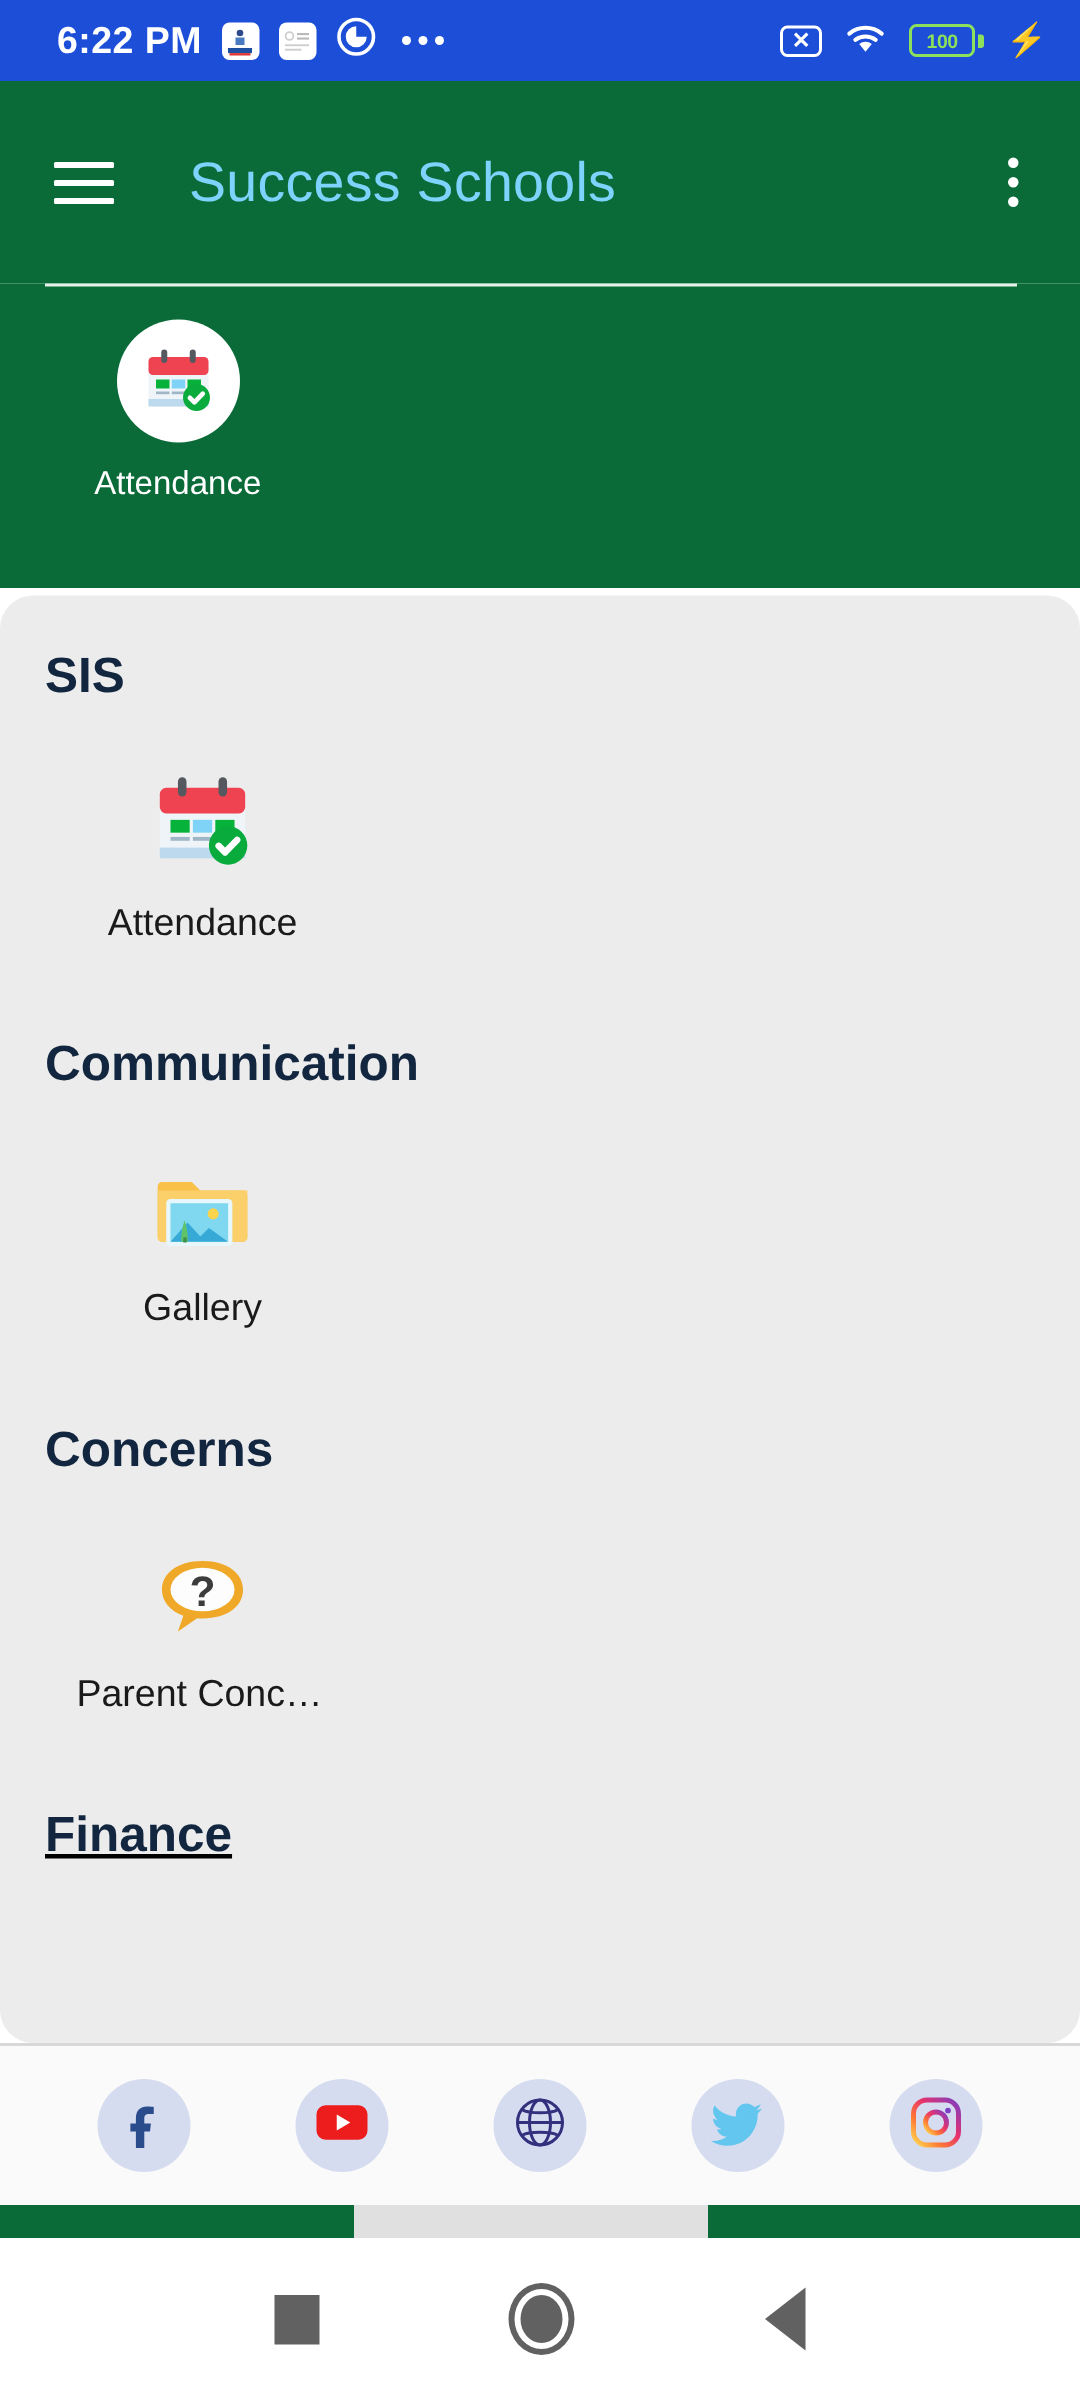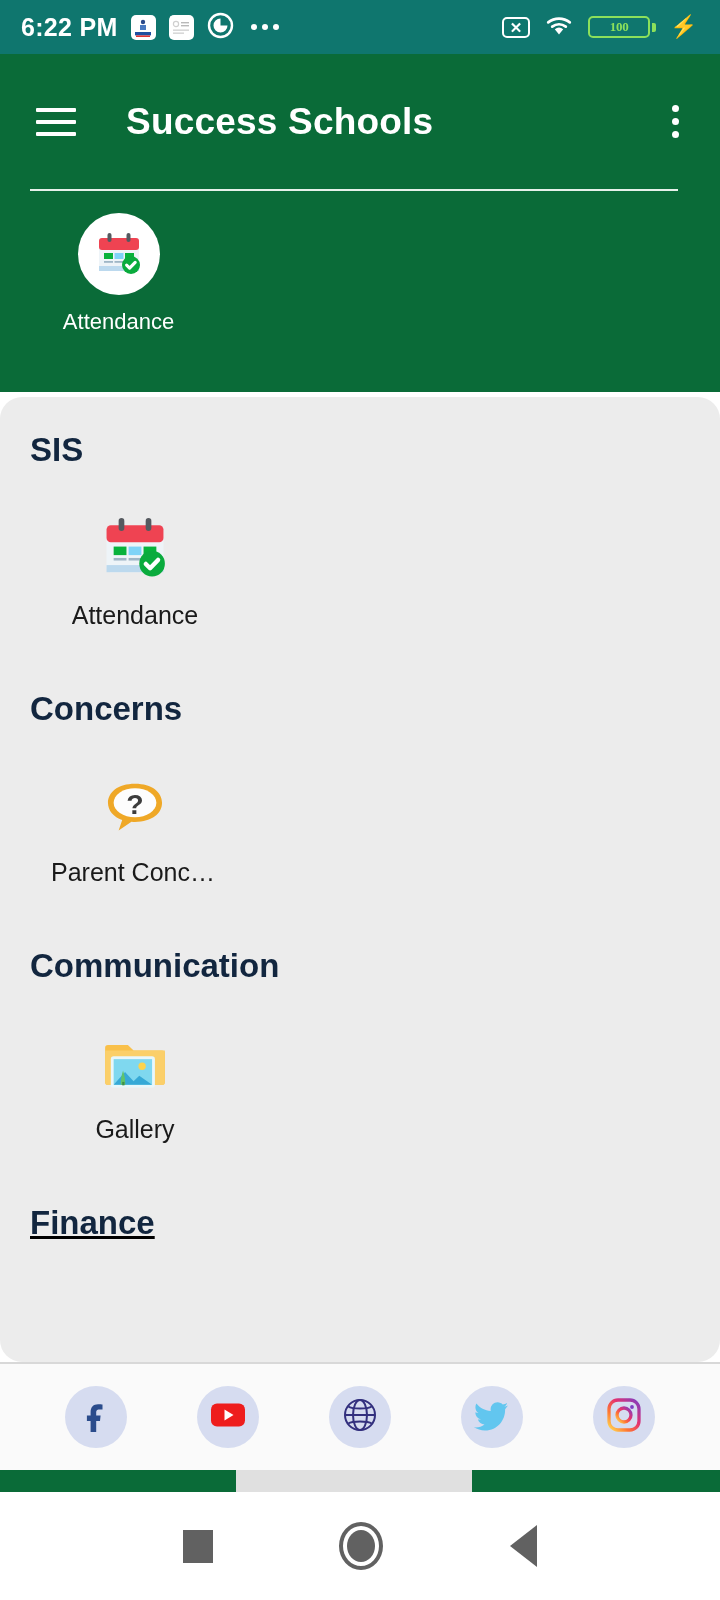--- a/index.html
+++ b/index.html
@@ -6,50 +6,50 @@
   html,body { width:720px; height:1600px; }
   body {
     font-family:"Liberation Sans", sans-serif;
     background:#ffffff;
     overflow:hidden;
     position:relative;
   }
 
   
   .status-bar{
-    height:54px; background:#0f766e;
+    height:54px; background:#1d4ed8;
     display:flex; align-items:center; justify-content:space-between;
-    padding:0 22px 0 21px;
+    padding:0 22px 0 38px;
   }
   .status-left{ display:flex; align-items:center; gap:13px; }
   .status-time{ color:#fff; font-size:25px; font-weight:bold; letter-spacing:.3px; }
   .notif-ico{ width:25px; height:25px; border-radius:5px; background:#fff;
               display:flex; align-items:center; justify-content:center;
               overflow:hidden; position:relative; }
   .notif-dots{ display:flex; gap:5px; align-items:center; margin-left:4px; }
   .notif-dots i{ width:6px; height:6px; border-radius:50%; background:#fff; display:block; }
   .status-right{ display:flex; align-items:center; gap:13px; }
   .sim-x{ width:28px; height:21px; border:2.4px solid #fff; border-radius:5px;
           display:flex; align-items:center; justify-content:center;
           color:#fff; font-size:15px; font-weight:bold; line-height:1; }
   .batt{ display:flex; align-items:center; }
-  .batt-body{ width:62px; height:22px; border:2.4px solid #8CE05B; border-radius:5px;
-              display:flex; align-items:center; justify-content:center;font-family:Liberation Serif, serif; }
+  .batt-body{ width:44px; height:22px; border:2.4px solid #8CE05B; border-radius:5px;
+              display:flex; align-items:center; justify-content:center; }
   .batt-body span{ color:#8CE05B; font-size:13px; font-weight:bold; letter-spacing:-.3px; }
   .batt-tip{ width:4px; height:9px; background:#8CE05B; border-radius:0 2px 2px 0; margin-left:1.5px; }
   .bolt{ color:#fff; font-size:22px; line-height:1; margin-left:2px; }
 
   
   .app-bar{
     background:#0A6B38; height:135px;
     display:flex; align-items:center; padding:0 28px 0 36px;
   }
   .hamburger{ width:40px; display:flex; flex-direction:column; gap:8px; cursor:pointer; }
   .hamburger i{ display:block; height:4px; background:#fff; border-radius:1px; }
-  .app-title{ color:#ffffff; font-size:37px; font-weight:bold; margin-left:50px; flex:1;
+  .app-title{ color:#7dd3fc; font-size:37px; font-weight:normal; margin-left:50px; flex:1;
               letter-spacing:.2px; }
   .kebab{ width:34px; display:flex; flex-direction:column; align-items:center; gap:6px; cursor:pointer; }
   .kebab i{ width:7px; height:7px; border-radius:50%; background:#fff; display:block; }
 
   
   .fav-wrap{ background:#0A6B38; padding-bottom:0; height:203px; }
   .fav-divider{ height:2px; background:#e6f1ea; margin:0 42px 0 30px; }
   .fav-row{ display:flex; padding:22px 0 0 46px; }
   .fav-item{ width:145px; display:flex; flex-direction:column; align-items:center; cursor:pointer; }
   .fav-circle{ width:82px; height:82px; border-radius:50%; background:#fff;
@@ -223,36 +223,20 @@
             <rect x="32" y="33" width="9" height="1.8" fill="#9fb6c6"></rect>
             <circle cx="38" cy="37" r="9" fill="#0aab3d"></circle>
             <path d="M33.6 37.2 l3 3 l5.6-5.8" fill="none" stroke="#fff" stroke-width="3.1" stroke-linecap="round" stroke-linejoin="round"></path>
           </svg>
         </div>
         <div class="tile-label">Attendance</div>
       </div>
     </div>
   </div>
 
-  <div class="section sec-conc">
-    <div class="section-title">Concerns</div>
-    <div class="tile-row">
-      <div class="tile">
-        <div class="tile-ico">
-          <svg width="74" height="74" viewBox="0 0 52 52">
-            <path d="M26 11 C14 11 7 17 7 24.5 C7 30 11 34.6 17 36.6 l-2.5 7.4 l9-6.2 c.8.1 1.7.1 2.5.1 C38 37.9 45 32 45 24.5 C45 17 38 11 26 11 z" fill="#efa827"></path>
-            <ellipse cx="26" cy="24.4" rx="15" ry="10.2" fill="#fdfdfd"></ellipse>
-            <text x="26" y="32" text-anchor="middle" font-family="Liberation Sans, sans-serif" font-size="20" font-weight="bold" fill="#3c3c3c">?</text>
-          </svg>
-        </div>
-        <div class="tile-label">Parent Conce…</div>
-      </div>
-    </div>
-  </div>
-
   <div class="section sec-comm">
     <div class="section-title">Communication</div>
     <div class="tile-row">
       <div class="tile">
         <div class="tile-ico">
           <svg width="74" height="74" viewBox="0 0 52 52">
             <path d="M7 14 h14 l4 4 h20 a2 2 0 0 1 2 2 v20 a2 2 0 0 1-2 2 H7 a2 2 0 0 1-2-2 V16 a2 2 0 0 1 2-2 z" fill="#f9c04a"></path>
             <path d="M5 18 h42 v22 a2 2 0 0 1-2 2 H7 a2 2 0 0 1-2-2 z" fill="#fbcf69"></path>
             <rect x="9" y="22" width="31" height="22" rx="2" fill="#e8f7fb"></rect>
             <rect x="11" y="24" width="27" height="18" fill="#7fd8ef"></rect>
@@ -260,20 +244,36 @@
             <path d="M11 42 l8-9 l6 6.6 l4-4 l9 6.4 z" fill="#36a9d6"></path>
             <path d="M16 42 c0-5 1-8 1.6-10 c.6 2 1.6 5 1.6 10 z" fill="#5fc36a"></path>
             <rect x="17" y="40" width="1.6" height="2.4" fill="#3f8f4a"></rect>
           </svg>
         </div>
         <div class="tile-label">Gallery</div>
       </div>
     </div>
   </div>
 
+  <div class="section sec-conc">
+    <div class="section-title">Concerns</div>
+    <div class="tile-row">
+      <div class="tile">
+        <div class="tile-ico">
+          <svg width="74" height="74" viewBox="0 0 52 52">
+            <path d="M26 11 C14 11 7 17 7 24.5 C7 30 11 34.6 17 36.6 l-2.5 7.4 l9-6.2 c.8.1 1.7.1 2.5.1 C38 37.9 45 32 45 24.5 C45 17 38 11 26 11 z" fill="#efa827"></path>
+            <ellipse cx="26" cy="24.4" rx="15" ry="10.2" fill="#fdfdfd"></ellipse>
+            <text x="26" y="32" text-anchor="middle" font-family="Liberation Sans, sans-serif" font-size="20" font-weight="bold" fill="#3c3c3c">?</text>
+          </svg>
+        </div>
+        <div class="tile-label">Parent Conce…</div>
+      </div>
+    </div>
+  </div>
+
   <div class="section sec-fin">
     <div class="section-title">Finance</div>
   </div>
 
 </div>
 
 <div class="social-bar">
   <div class="social-btn">
     <span>
       <svg width="34" height="34" viewBox="0 0 34 34">

